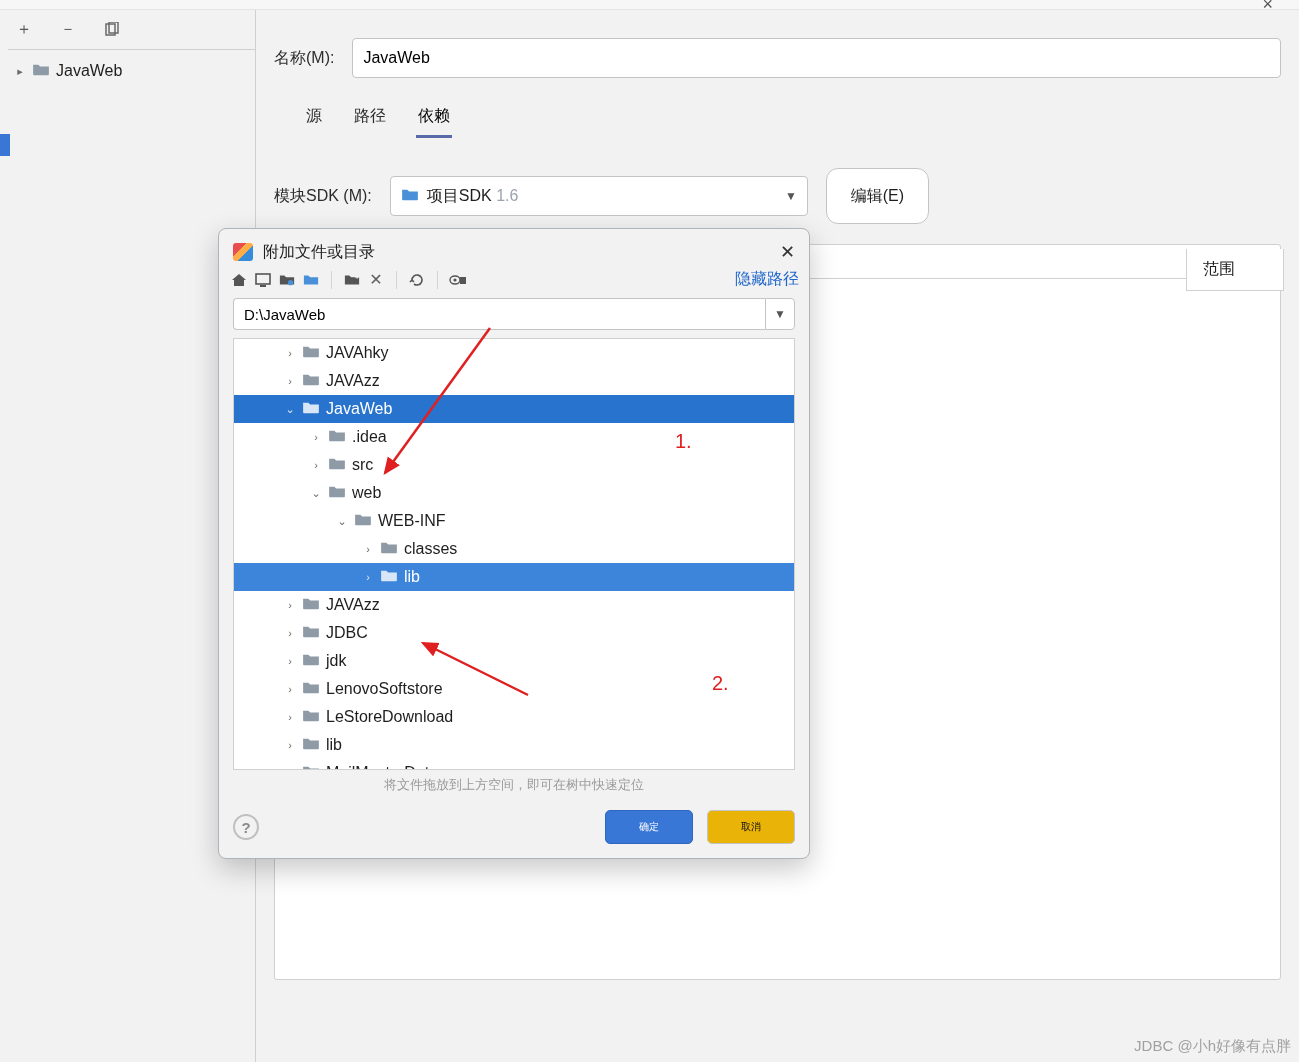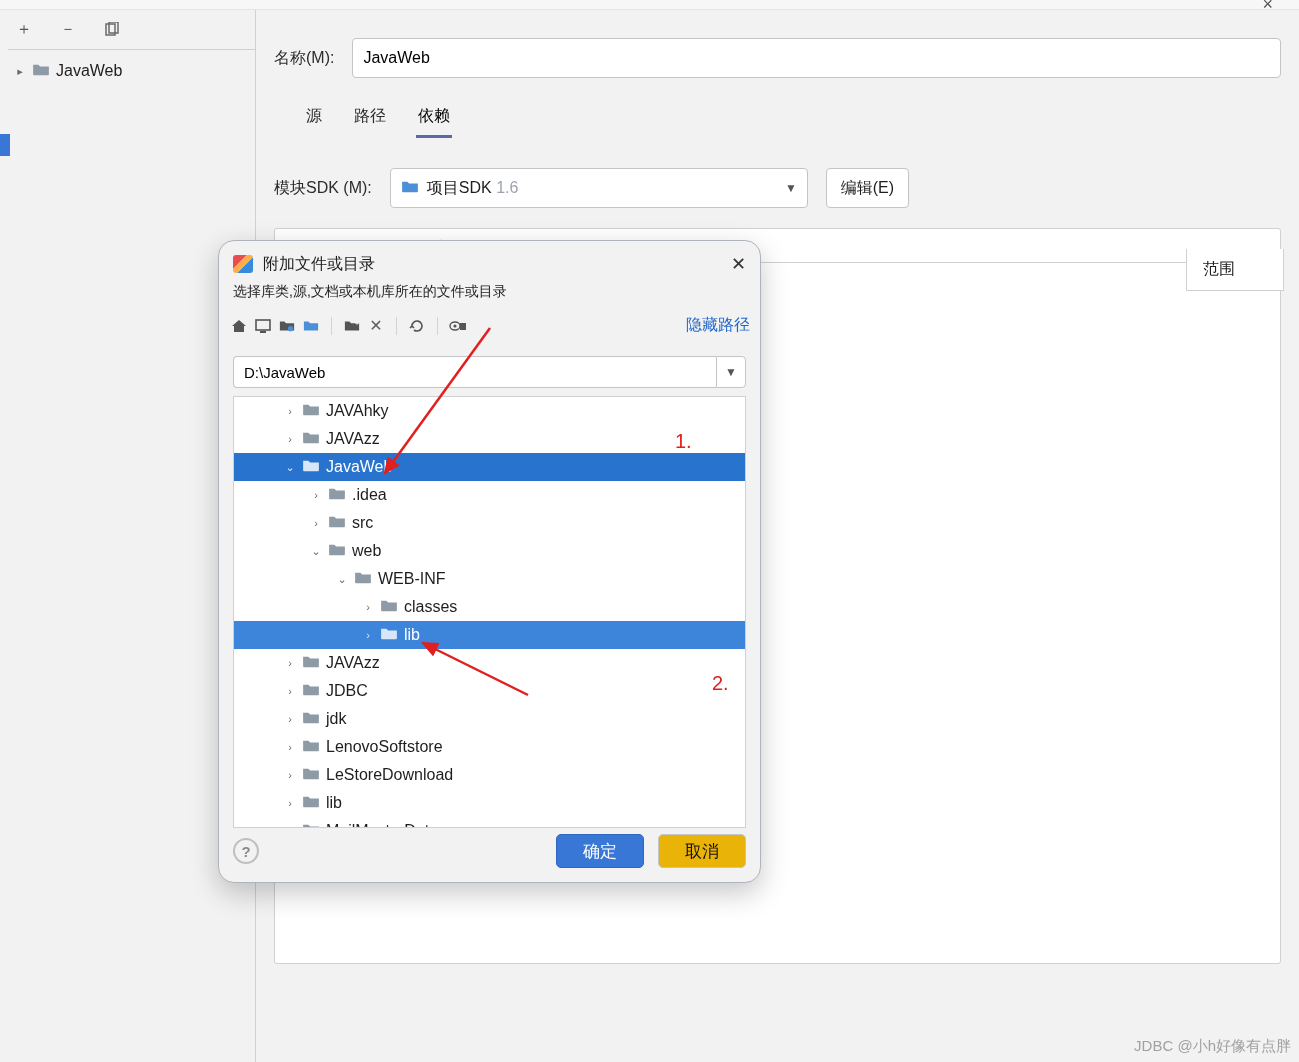--- a/index.html
+++ b/index.html
@@ -26,48 +26,48 @@
   .fieldrow{display:flex;align-items:center;gap:18px;margin-top:18px;}
   .lbl{white-space:nowrap;color:#2c2c2c;}
   .name-input{flex:1;height:40px;border:1px solid var(--border2);border-radius:4px;background:var(--panel);padding:0 10px;font-size:16px;}
   .tabs{display:flex;gap:28px;margin-top:24px;padding-left:30px;}
   .tab{padding:4px 2px 8px;color:#2c2c2c;border-bottom:3px solid transparent;cursor:pointer;}
   .tab.sel{border-bottom-color:#5a6aa8;color:#000;}
   .sdkrow{display:flex;align-items:center;gap:18px;margin-top:30px;}
   .sdk-sel{flex:0 0 418px;height:40px;border:1px solid var(--border2);border-radius:4px;background:var(--panel);display:flex;align-items:center;padding:0 10px;gap:8px;}
   .sdk-sel .drop{margin-left:auto;color:#555;font-size:12px;}
   .sdk-sel .dim{color:#9ca3af;}
-  .btn{height:40px;padding:0 14px;border:1px solid var(--border2);border-radius:4px;background:var(--panel);display:flex;align-items:center;cursor:pointer;}
+  .btn{height:56px;padding:0 24px;border:1px solid var(--border2);border-radius:12px;background:var(--panel);display:flex;align-items:center;cursor:pointer;}
   .listpanel{margin-top:20px;border:1px solid var(--border);border-radius:3px;background:var(--panel);}
   .lp-toolbar{display:flex;align-items:center;gap:22px;padding:6px 10px;border-bottom:1px solid var(--border);color:#767676;}
   .scope-head{position:absolute;right:15px;top:239px;background:#fff;border:1px solid var(--border);border-top:none;padding:10px 48px 10px 16px;}
   .watermark{position:absolute;right:8px;bottom:6px;color:rgba(140,140,140,.8);font-size:15px;}
   
-  .dialog{position:absolute;left:218px;top:240px;width:543px;background:var(--bg);border:1px solid #aeb4bb;border-radius:16px;box-shadow:0 10px 28px rgba(0,0,0,.22);}
+  .dialog{position:absolute;left:218px;top:228px;width:592px;background:var(--bg);border:1px solid #aeb4bb;border-radius:8px;box-shadow:0 10px 28px rgba(0,0,0,.22);}
   .d-title{display:flex;align-items:center;gap:10px;padding:12px 14px 4px;font-size:16px;}
   .d-title .x{margin-left:auto;font-size:18px;color:#333;cursor:pointer;}
   .d-desc{padding:4px 14px 12px;font-size:14px;}
   .d-icobar{display:flex;align-items:center;gap:4px;padding:2px 10px 8px;color:#5d5d5d;}
   .d-icobar .sp{width:1px;height:18px;background:#d3d3d3;margin:0 6px;}
   .d-icobar .right-link{margin-left:auto;color:var(--link);cursor:pointer;}
-  .d-path{display:flex;margin:12px 14px 8px;}
+  .d-path{display:flex;margin:0 14px 8px;}
   .d-path input{flex:1;height:32px;border:1px solid var(--border2);border-right:none;border-radius:4px 0 0 4px;padding:0 10px;background:#fff;font-size:15px;}
   .d-path .dropbtn{width:30px;height:32px;border:1px solid var(--border2);border-radius:0 4px 4px 0;background:#fff;display:flex;align-items:center;justify-content:center;color:#555;font-size:12px;}
   .d-tree{margin:0 14px;border:1px solid var(--border);background:#fff;height:432px;overflow:auto;position:relative;}
   .rowd{display:flex;align-items:center;gap:6px;height:28px;padding:0 6px;}
   .rowd.sel{background:var(--sel);color:#fff;}
   .rowd.sel .folder,.rowd.sel .chev{color:#d9e6f7;}
   .rowd.sel2{background:#3d84db;color:#fff;}
   .rowd.sel2 .folder,.rowd.sel2 .chev{color:#d9e6f7;}
   .ind{display:inline-block;}
   .d-hint{text-align:center;color:#9b9b9b;font-size:13px;margin:6px 0 10px;}
   .d-foot{display:flex;align-items:center;gap:14px;padding:6px 14px 14px;}
   .help{width:26px;height:26px;border-radius:50%;border:2px solid #bfbfbf;color:#8a8a8a;display:flex;align-items:center;justify-content:center;font-size:15px;font-weight:600;}
   .spacer{flex:1;}
-  .pbtn{height:34px;min-width:88px;border-radius:5px;display:flex;align-items:center;justify-content:center;font-size:17px;cursor:pointer;}
+  .pbtn{height:34px;min-width:88px;border-radius:5px;display:flex;align-items:center;justify-content:center;font-size:10px;cursor:pointer;}
   .primary{background:#3877d6;color:#fff;border:1px solid #2e67bd;}
   .default{background:#eab308;border:1px solid var(--border2);color:#111;}
   
   .ann{position:absolute;color:#e02020;font-size:20px;pointer-events:none;}
   .arrow{position:absolute;pointer-events:none;}
   svg.fld{width:18px;height:14px;}
   .ic{display:inline-flex;align-items:center;justify-content:center;width:20px;height:20px;}
   .ij{width:20px;height:18px;display:inline-block;background:linear-gradient(135deg,#E84E4E 35%,#ffad49 35% 60%,#358cdc 60%);border-radius:3px;}
 </style>
 </head>
@@ -137,21 +137,20 @@
     </div>
     <div class="scope-head">范围</div>
   </div>
 
   <div class="dialog">
     <div class="d-title">
       <span class="ij"></span>
       <span>附加文件或目录</span>
       <span class="x">✕</span>
     </div>
-    <div class="d-desc">选择库类,源,文档或本机库所在的文件或目录</div>
     <div class="d-icobar">
       <span class="ic">
           <svg width="16" height="16" viewBox="0 0 16 16">
             <path fill="#555" d="M8 2l7 6h-2v6H3V8H1z"></path>
           </svg>
         </span>
       <span class="ic">
           <svg width="16" height="14" viewBox="0 0 16 14">
             <rect x="1" y="1" width="14" height="10" fill="none" stroke="#555" stroke-width="1.6"></rect>
             <rect x="5" y="12" width="6" height="2" fill="#555"></rect>
@@ -319,20 +318,21 @@
         </div>
         <div class="rowd">
           <span class="ind" style="width: 38px;"></span>
           <span class="chev">›</span>
           <span class="folder" style="color: rgb(142, 154, 166);"><svg class="fld" viewBox="0 0 20 16">
               <path fill="currentColor" d="M1 3h6l2 2h10v9a1 1 0 0 1-1 1H2a1 1 0 0 1-1-1z"></path>
             </svg></span>
           <span>MailMasterData</span>
         </div>
       </div>
+    <div class="d-hint">将文件拖放到上方空间，即可在树中快速定位</div>
     <div class="d-foot">
       <div class="help">?</div>
       <div class="spacer"></div>
       <div class="pbtn primary">确定</div>
       <div class="pbtn default">取消</div>
     </div>
   </div>
 
   <svg class="arrow" style="left:380px;top:323px" width="130" height="160">
       <defs>

